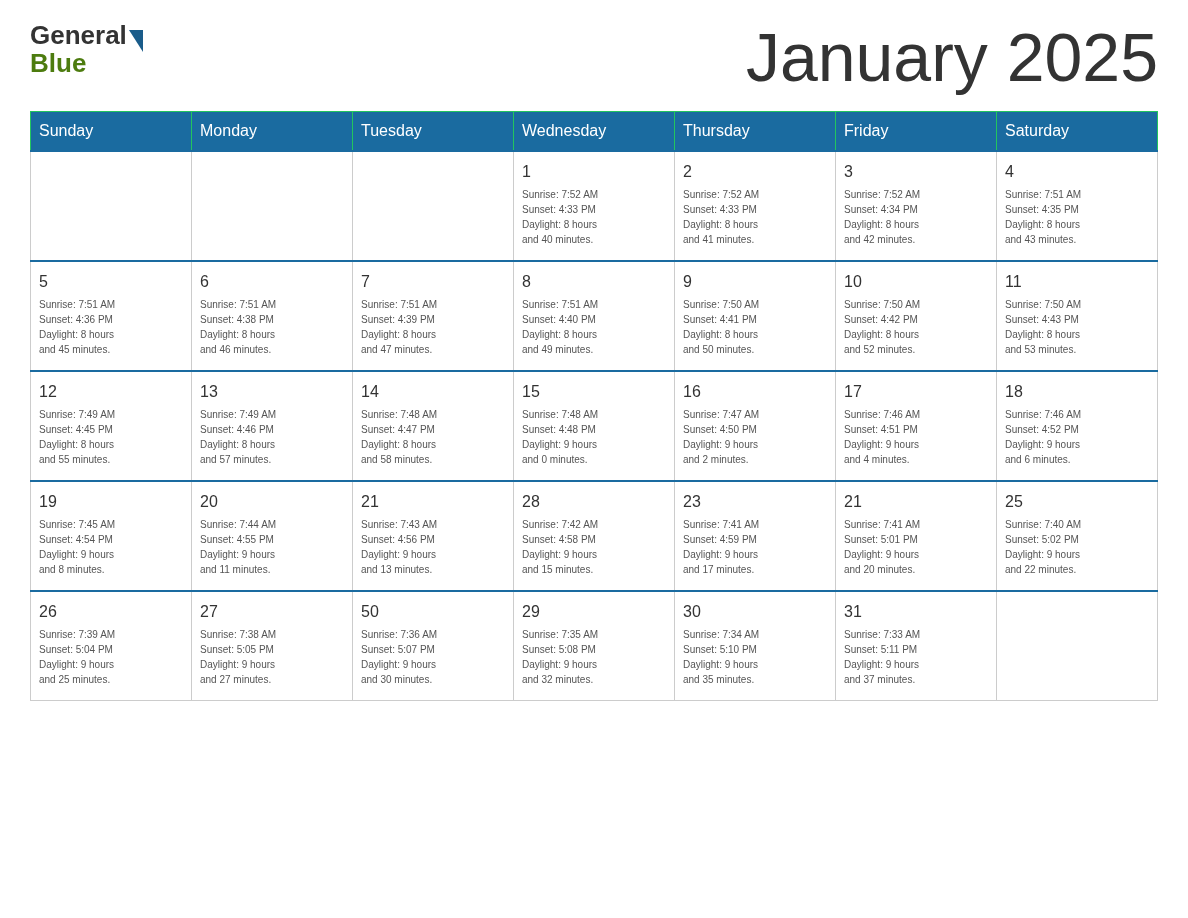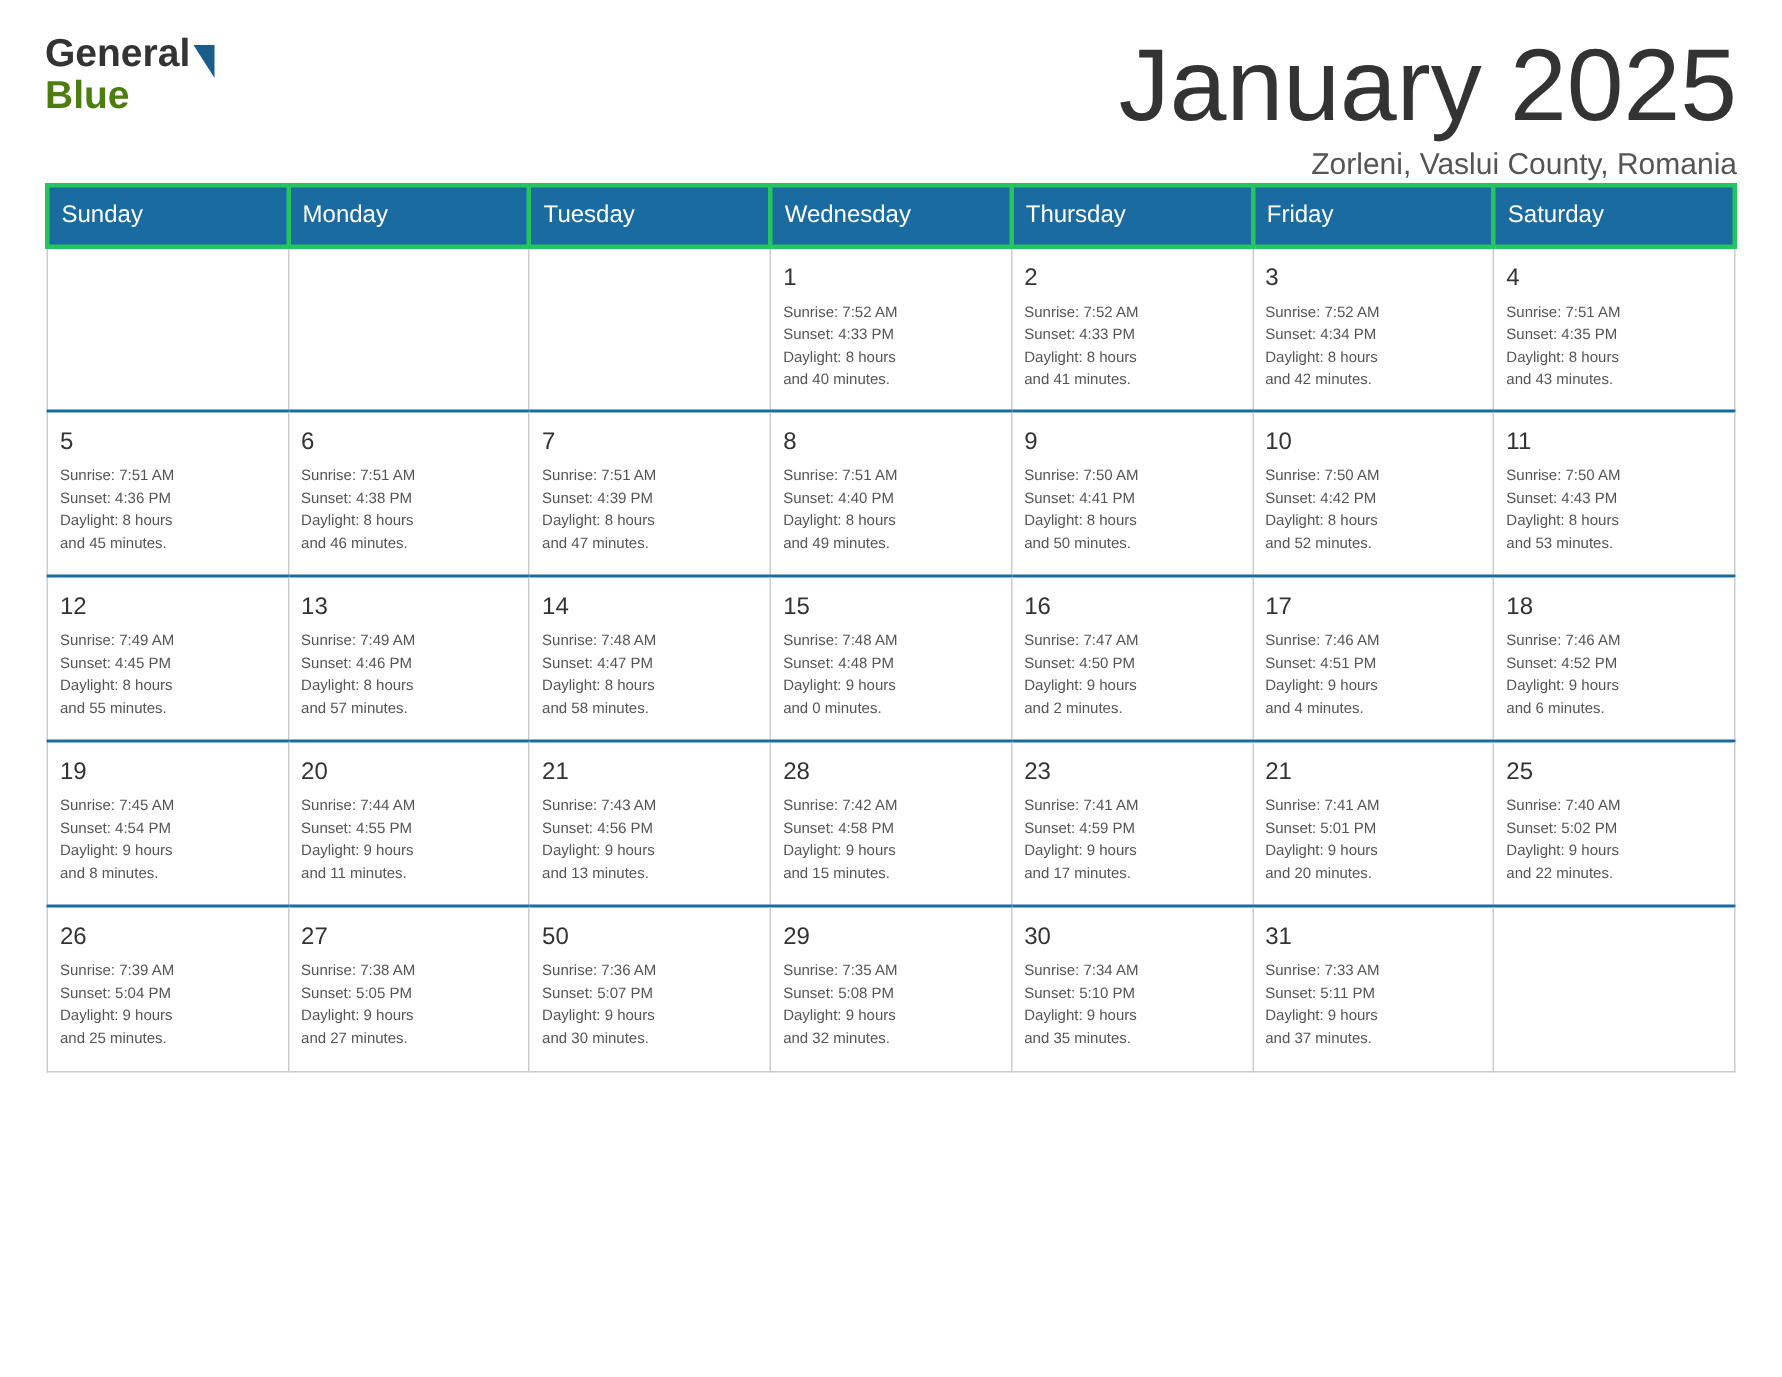--- a/index.html
+++ b/index.html
@@ -8,21 +8,21 @@
       background: #fff;
       color: #333;
       width: 1188px;
       min-height: 918px;
       padding: 20px 30px;
     }
     .header {
       display: flex;
       justify-content: space-between;
       align-items: flex-start;
-      margin-bottom: 0;
+      margin-bottom: 16px;
     }
     .logo {
       display: flex;
       align-items: center;
       gap: 0;
     }
     .logo-text-general {
       font-size: 26px;
       font-weight: bold;
       color: #333;
@@ -64,21 +64,21 @@
       border-collapse: collapse;
       table-layout: fixed;
     }
     thead tr th {
       background-color: #1a6ba0;
       color: #fff;
       padding: 10px 8px;
       font-size: 16px;
       font-weight: normal;
       text-align: left;
-      border: 3px solid #22c55e;
+      border: 1px solid #22c55e;
     }
     tbody tr td {
       vertical-align: top;
       padding: 8px;
       border: 1px solid #ccc;
       border-top: 2px solid #1a6ba0;
       font-size: 13px;
       line-height: 1.5;
       height: 110px;
     }
@@ -102,21 +102,20 @@
 
 <div class="header">
   <div class="logo">
     <div>
       <span class="logo-text-general">General</span><span class="logo-triangle"></span>
       <span class="logo-blue">Blue</span>
     </div>
   </div>
   <div class="title-section">
     <div class="calendar-title">January 2025</div>
-    <div class="calendar-subtitle">Zorleni, Vaslui County, Romania</div>
   </div>
 </div>
 
 <table>
   <thead>
     <tr>
     <th>Sunday</th>
         <th>Monday</th>
         <th>Tuesday</th>
         <th>Wednesday</th>

